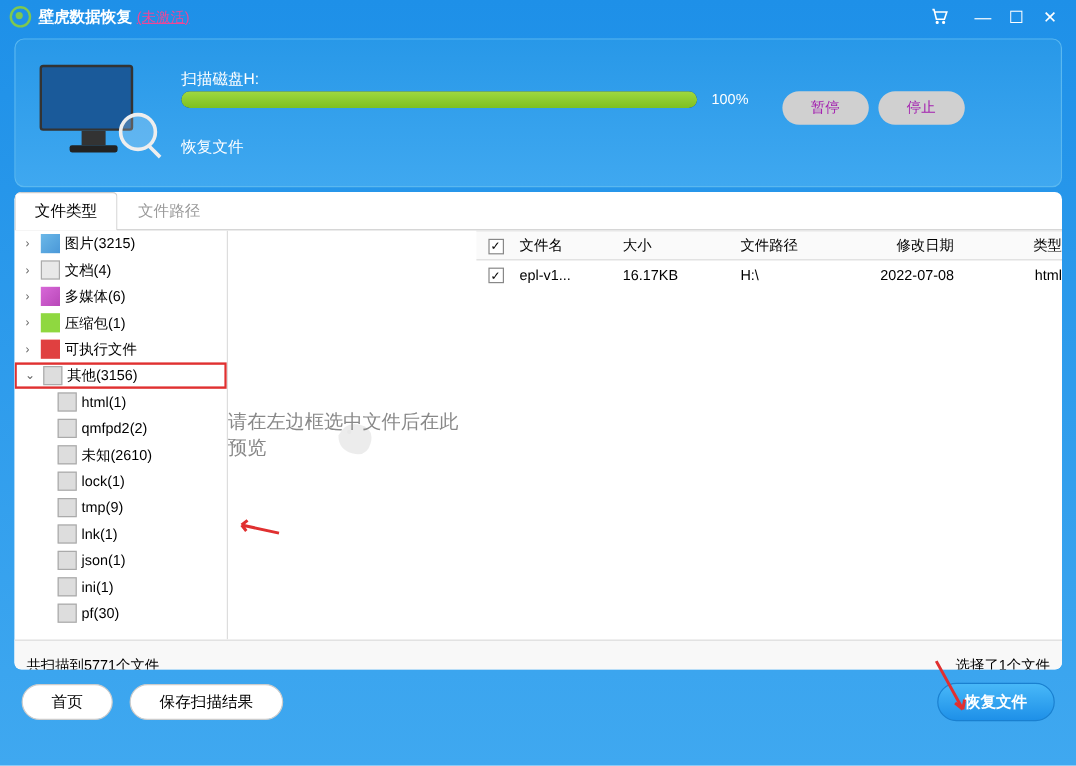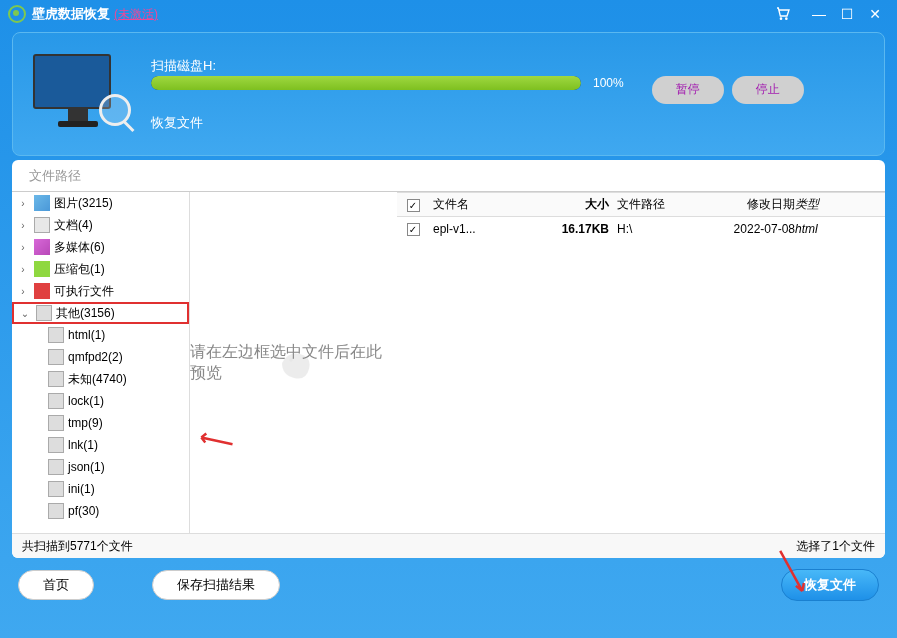--- a/index.html
+++ b/index.html
@@ -59,30 +59,30 @@
     
     .right-area { flex: 1; display: flex; }
     .preview-area { flex: 1; display: flex; align-items: center; justify-content: center; color: #888; font-size: 16px; position: relative; }
     .gecko-bg { position: absolute; width: 60px; height: 60px; opacity: 0.15; }
     
     .file-table { border-top: 1px solid #ddd; }
     .table-header { display: flex; background: #fafafa; border-bottom: 1px solid #ddd; font-size: 12px; height: 24px; align-items: center; }
     .table-row { display: flex; font-size: 12px; height: 24px; align-items: center; }
     .col-check { width: 32px; text-align: center; }
     .col-name { width: 90px; padding-left: 4px; }
-    .col-size { width: 90px; text-align: right; font-weight: bold; }
+    .col-size { width: 90px; text-align: left; }
     .col-path { flex: 1; padding-left: 8px; }
     .col-date { width: 130px; text-align: right; }
-    .col-type { width: 90px; text-align: left; font-style: italic; }
+    .col-type { width: 90px; text-align: right; }
     .red-arrow { position: absolute; color: #e03030; font-size: 28px; pointer-events: none; }
     
-    .status-bar { height: 24px; background: #f8f8f8; border-top: 1px solid #ddd; display: flex; align-items: center; padding: 12px 10px; font-size: 12px; }
+    .status-bar { height: 24px; background: #f8f8f8; border-top: 1px solid #ddd; display: flex; padding: 12px 10px; font-size: 12px; }
     .status-bar .spacer { flex: 1; }
     
-    .bottom-bar { height: 50px; display: flex; align-items: center; padding: 0 18px; gap: 44px; }
+    .bottom-bar { height: 50px; display: flex; align-items: center; padding: 0 18px; }
     .bottom-btn { height: 30px; padding: 0 24px; border-radius: 15px; background: #fff; border: 1px solid #ccc; font-size: 13px; cursor: pointer; margin-right: 14px; }
     .bottom-bar .spacer { flex: 1; }
     .recover-btn { height: 32px; padding: 0 22px; border-radius: 16px; background: linear-gradient(to bottom, #48b8f8, #1e90e8); color: #fff; border: 1px solid #1a80d0; font-size: 13px; font-weight: bold; cursor: pointer; }
     
     .checkbox { width: 13px; height: 13px; border: 1px solid #888; display: inline-flex; align-items: center; justify-content: center; font-size: 10px; background: #fff; }
     .arrow-red-1 { left: 195px; top: 425px; transform: rotate(-20deg); }
     .arrow-red-2 { right: 80px; bottom: 45px; transform: rotate(25deg); }
   </style>
 </head>
 <body>
@@ -118,20 +118,21 @@
       <span class="progress-pct">100%</span>
       <button class="progress-btn">暂停</button>
       <button class="progress-btn">停止</button>
     </div>
     <div class="progress-status">恢复文件</div>
   </div>
 </div>
 
 <div class="main-content">
   <div class="tabs">
+    <div class="tab active">文件类型</div>
     <div class="tab inactive">文件路径</div>
   </div>
   <div class="content-area">
     <div class="tree-panel">
       <div class="tree-item">
         <span class="tree-toggle">›</span>
         <span class="tree-icon ico-img"></span>
         <span class="tree-label">图片(3215)</span>
       </div>
       <div class="tree-item">
@@ -162,21 +163,21 @@
       <div class="tree-item sub-item">
           <span class="tree-icon ico-other"></span>
           <span>html(1)</span>
         </div>
       <div class="tree-item sub-item">
           <span class="tree-icon ico-other"></span>
           <span>qmfpd2(2)</span>
         </div>
       <div class="tree-item sub-item">
           <span class="tree-icon ico-other"></span>
-          <span>未知(4740)</span>
+          <span>未知(2610)</span>
         </div>
       <div class="tree-item sub-item">
           <span class="tree-icon ico-other"></span>
           <span>lock(1)</span>
         </div>
       <div class="tree-item sub-item">
           <span class="tree-icon ico-other"></span>
           <span>tmp(9)</span>
         </div>
       <div class="tree-item sub-item">

